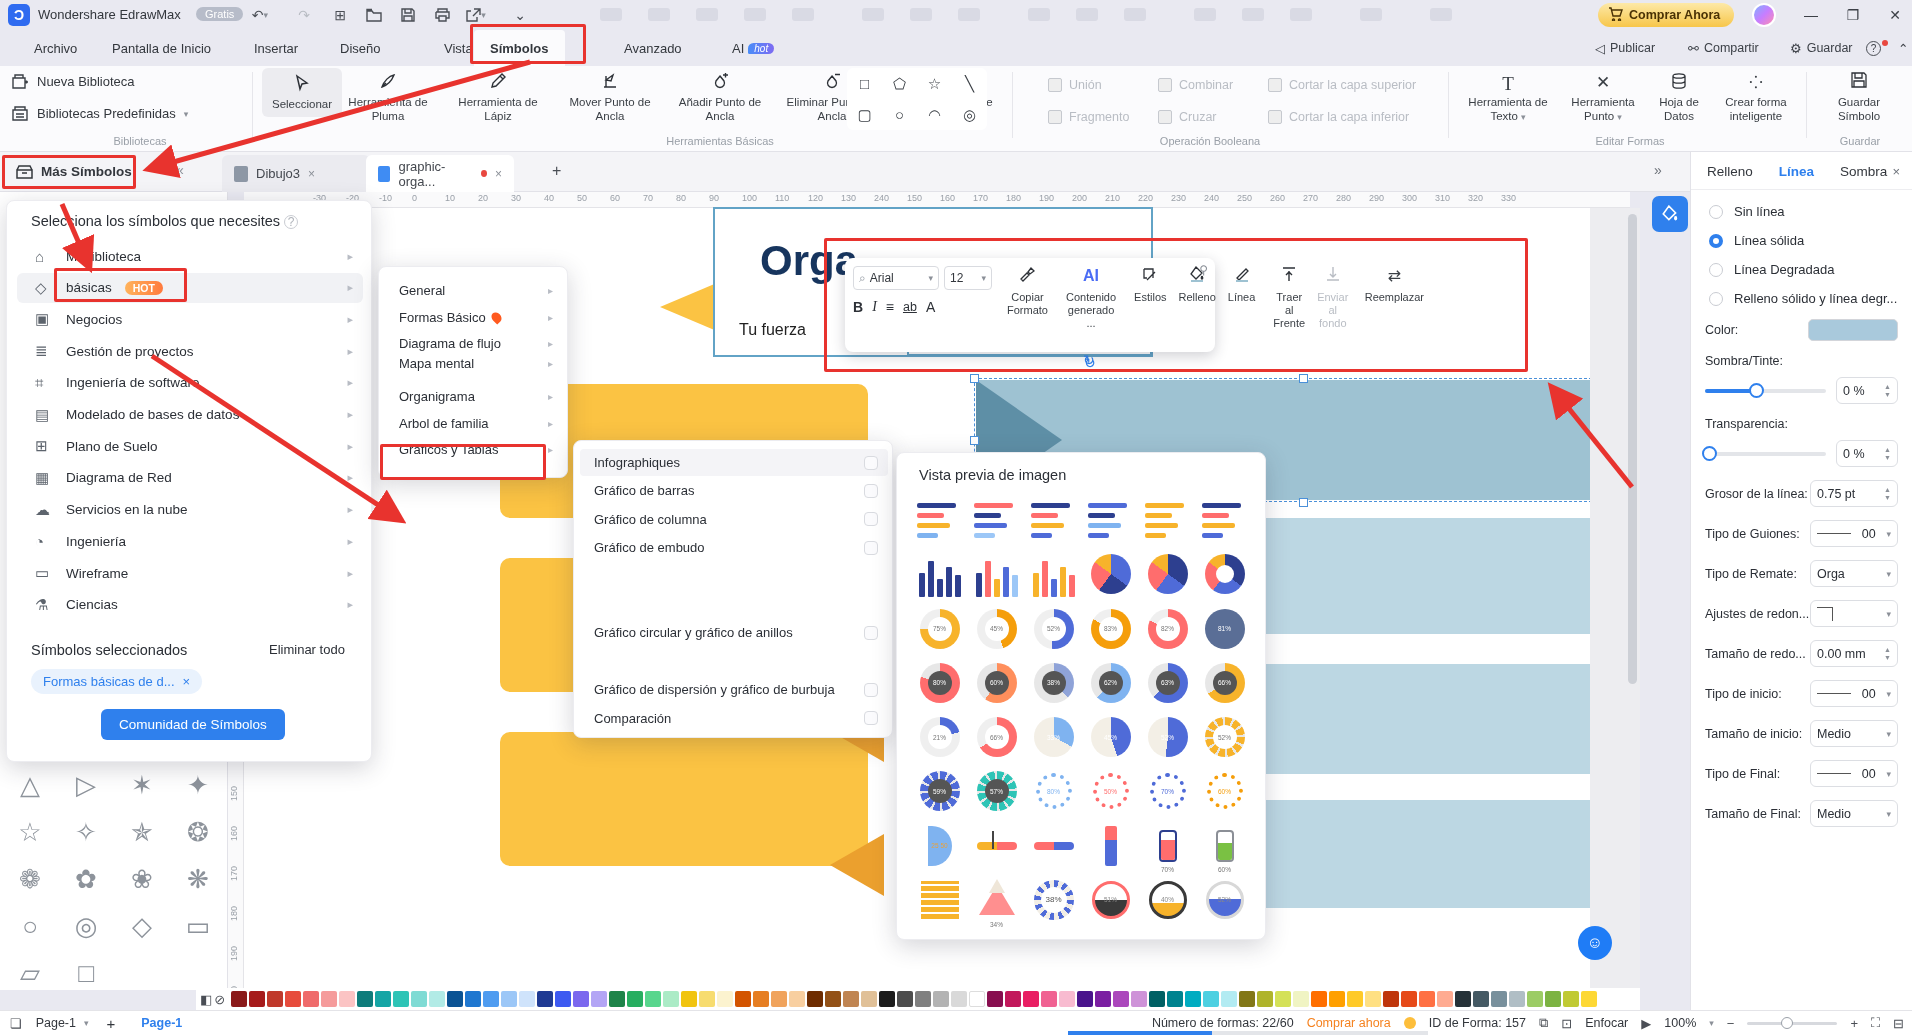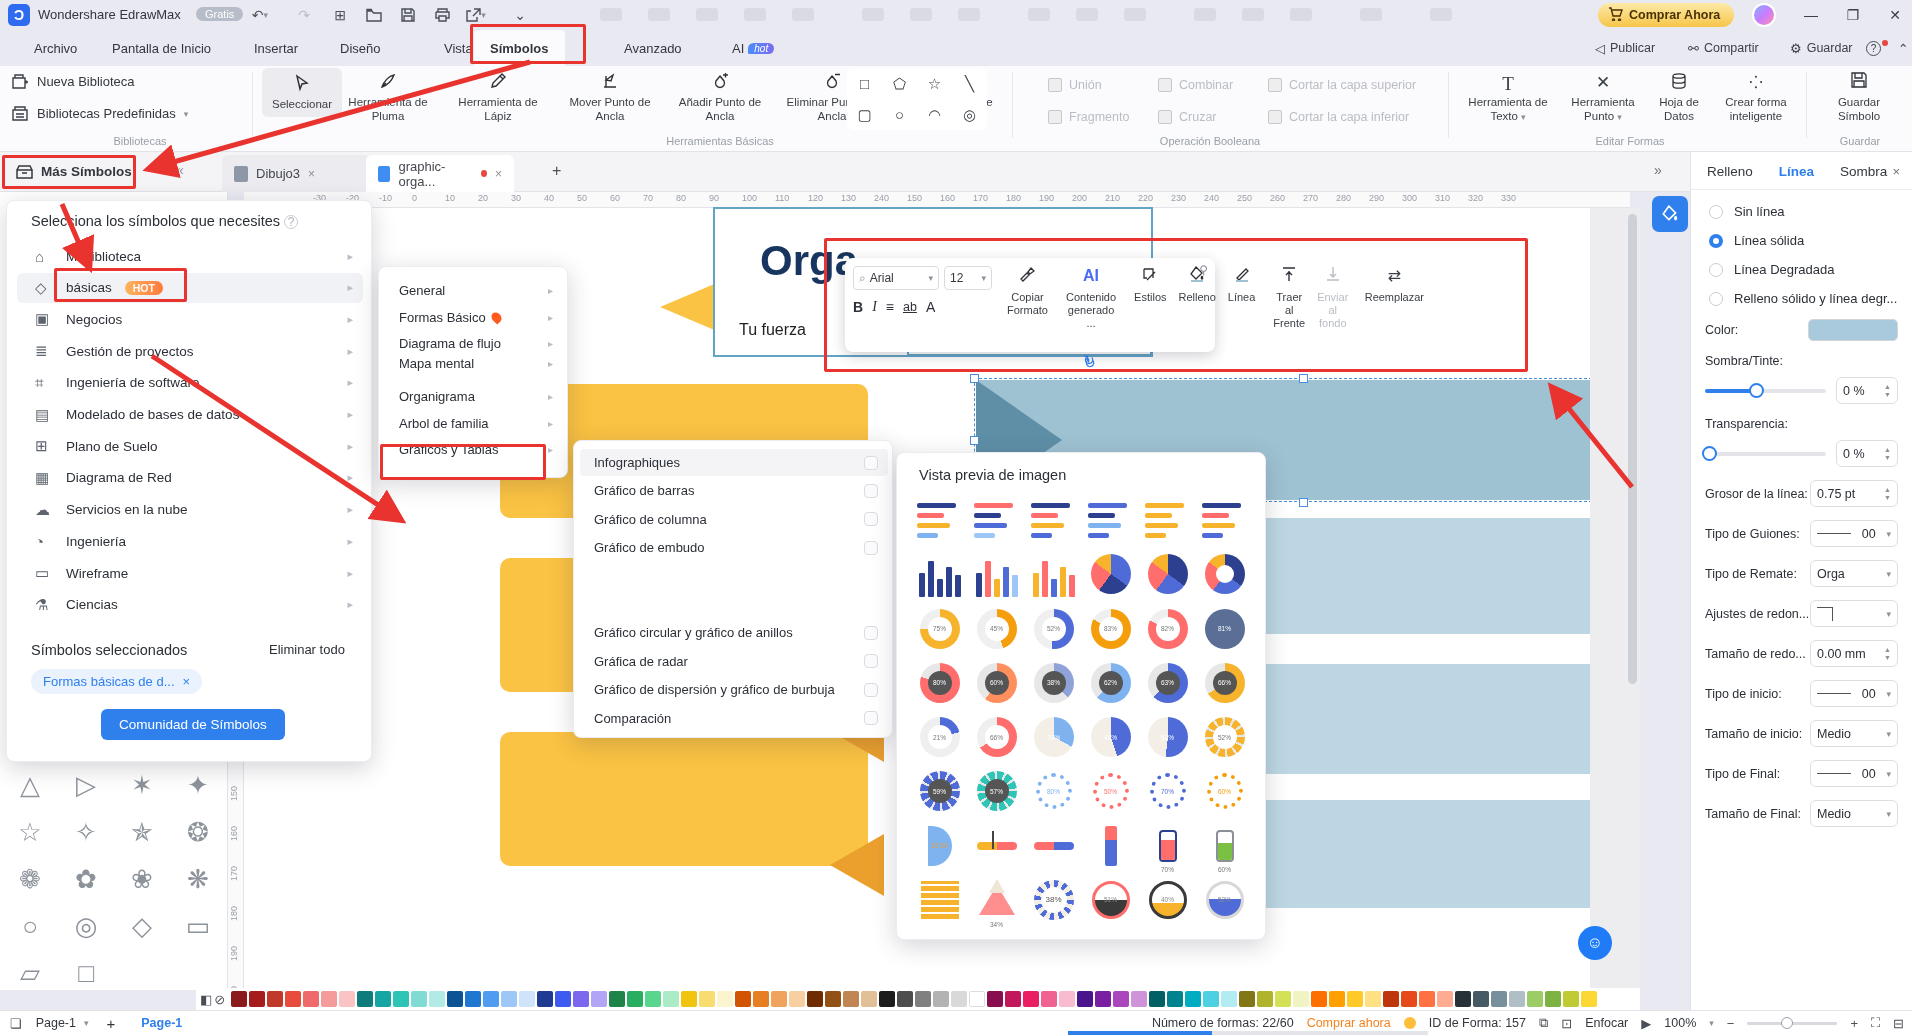--- a/index.html
+++ b/index.html
@@ -759,24 +759,20 @@
     <div class="sm2-item" style="top: 64.8px;">
       <span>Gráfico de columna</span>
       <span class="cbx"></span>
     </div>
     <div class="sm2-item" style="top: 93.2px;">
       <span>Gráfico de embudo</span>
       <span class="cbx"></span>
     </div>
     <div class="sm2-item" style="top: 178.4px;">
       <span>Gráfico circular y gráfico de anillos</span>
-      <span class="cbx"></span>
-    </div>
-    <div class="sm2-item" style="top: 206.8px;">
-      <span>Gráfica de radar</span>
       <span class="cbx"></span>
     </div>
     <div class="sm2-item" style="top: 235.2px;">
       <span>Gráfico de dispersión y gráfico de burbuja</span>
       <span class="cbx"></span>
     </div>
     <div class="sm2-item" style="top: 263.6px;">
       <span>Comparación</span>
       <span class="cbx"></span>
     </div>

